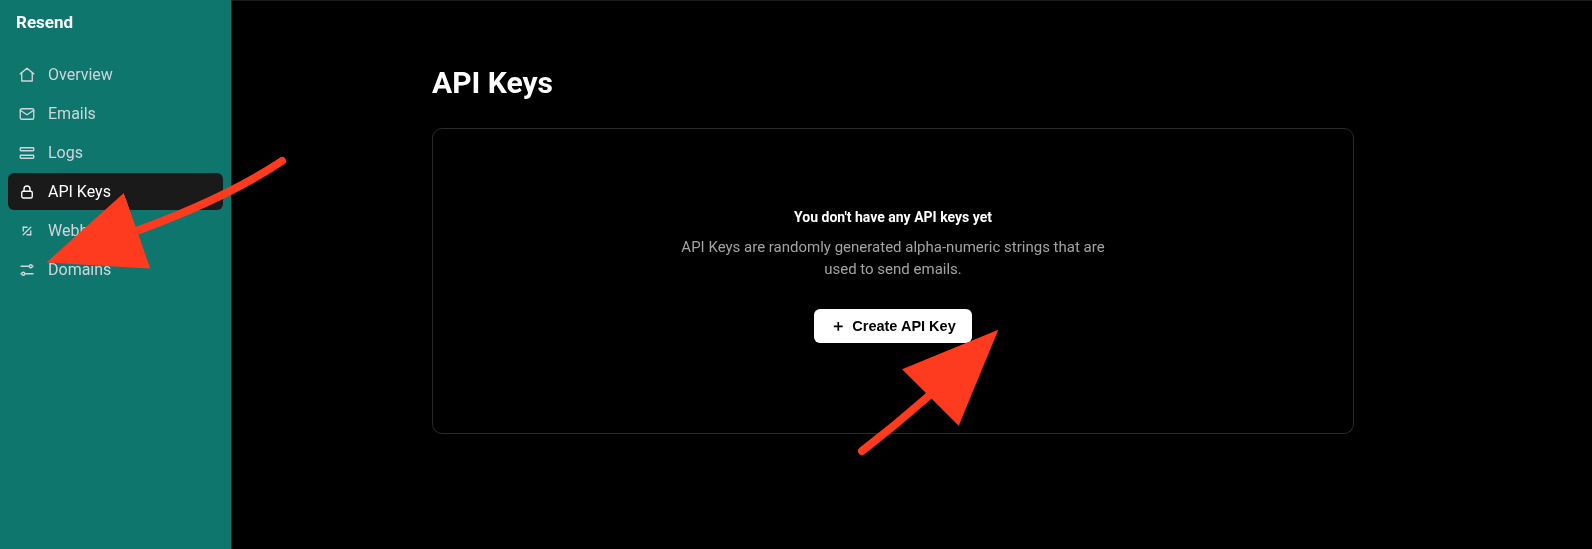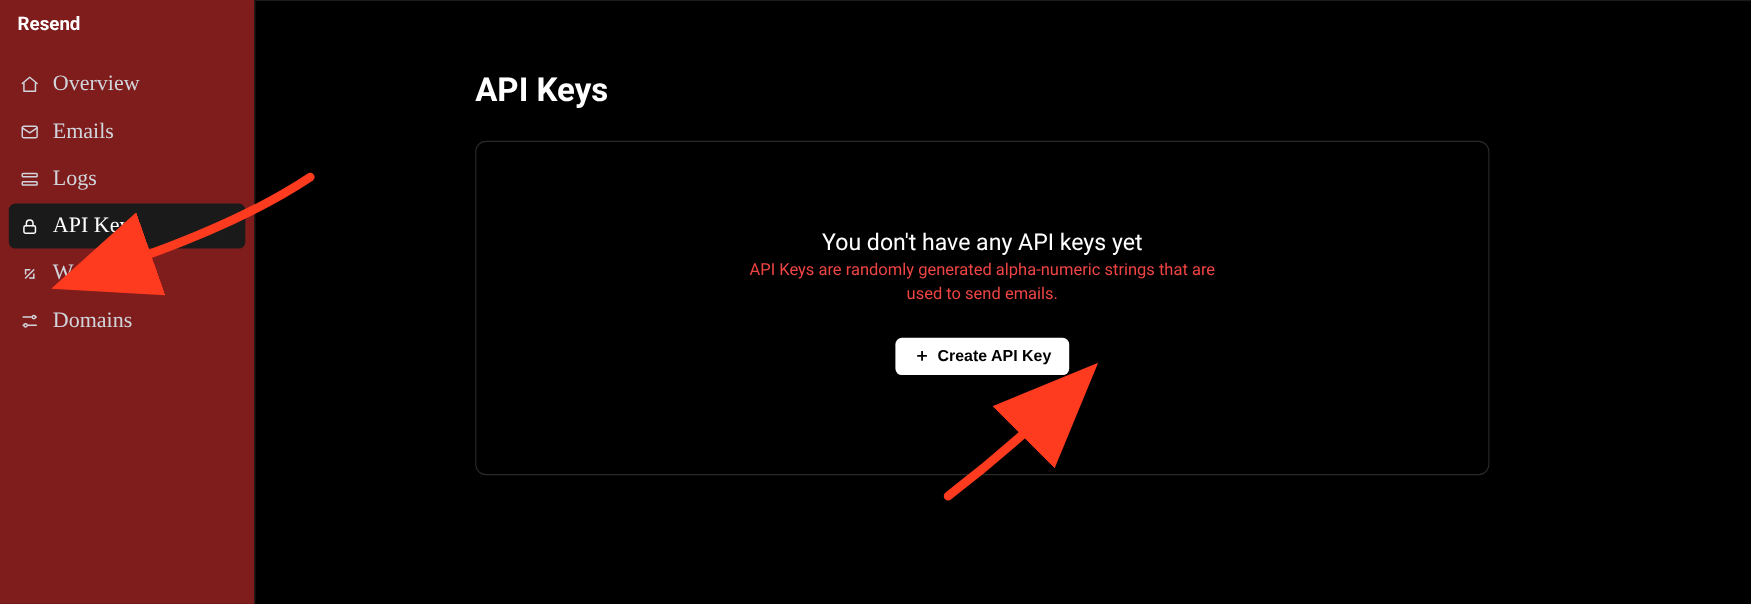--- a/index.html
+++ b/index.html
@@ -14,21 +14,21 @@
   color: #f0f0f0;
   width: 1592px;
   height: 549px;
   overflow: hidden;
   display: flex;
 }
 
 .sidebar {
   width: 232px;
   height: 100%;
-  background: #7f1d1d;
+  background: #0f766e;
   border-right: 1px solid #1a1a1a;
   padding: 8px 0;
 }
 
 .logo {
   padding: 4px 16px 24px 16px;
   font-weight: 700;
   font-size: 17px;
   color: #fff;
 }
@@ -41,23 +41,22 @@
 }
 
 .nav-item {
   display: flex;
   align-items: center;
   gap: 12px;
   padding: 9px 10px;
   border-radius: 6px;
   cursor: pointer;
   color: #d1d5db;
-  font-size: 20px;
+  font-size: 16px;
   font-weight: 400;
-  font-family: Liberation Serif, serif;
 }
 
 .nav-item.active {
   background: #1a1a1a;
   color: #fff;
 }
 
 .nav-item .icon {
   width: 18px;
   height: 18px;
@@ -106,29 +105,29 @@
   border: 1px solid #2a2a2a;
   border-radius: 10px;
   padding: 80px 40px 90px 40px;
   display: flex;
   flex-direction: column;
   align-items: center;
   text-align: center;
 }
 
 .empty-title {
-  font-size: 21px;
-  font-weight: 400;
-  color: #fff;
-  margin-bottom: 2px;
+  font-size: 14px;
+  font-weight: 700;
+  color: #fff;
+  margin-bottom: 12px;
 }
 
 .empty-desc {
   font-size: 15px;
-  color: #ef4444;
+  color: #a3a3a3;
   line-height: 1.45;
   max-width: 430px;
   margin-bottom: 28px;
 }
 
 .create-btn {
   background: #fff;
   color: #000;
   border: none;
   border-radius: 6px;

